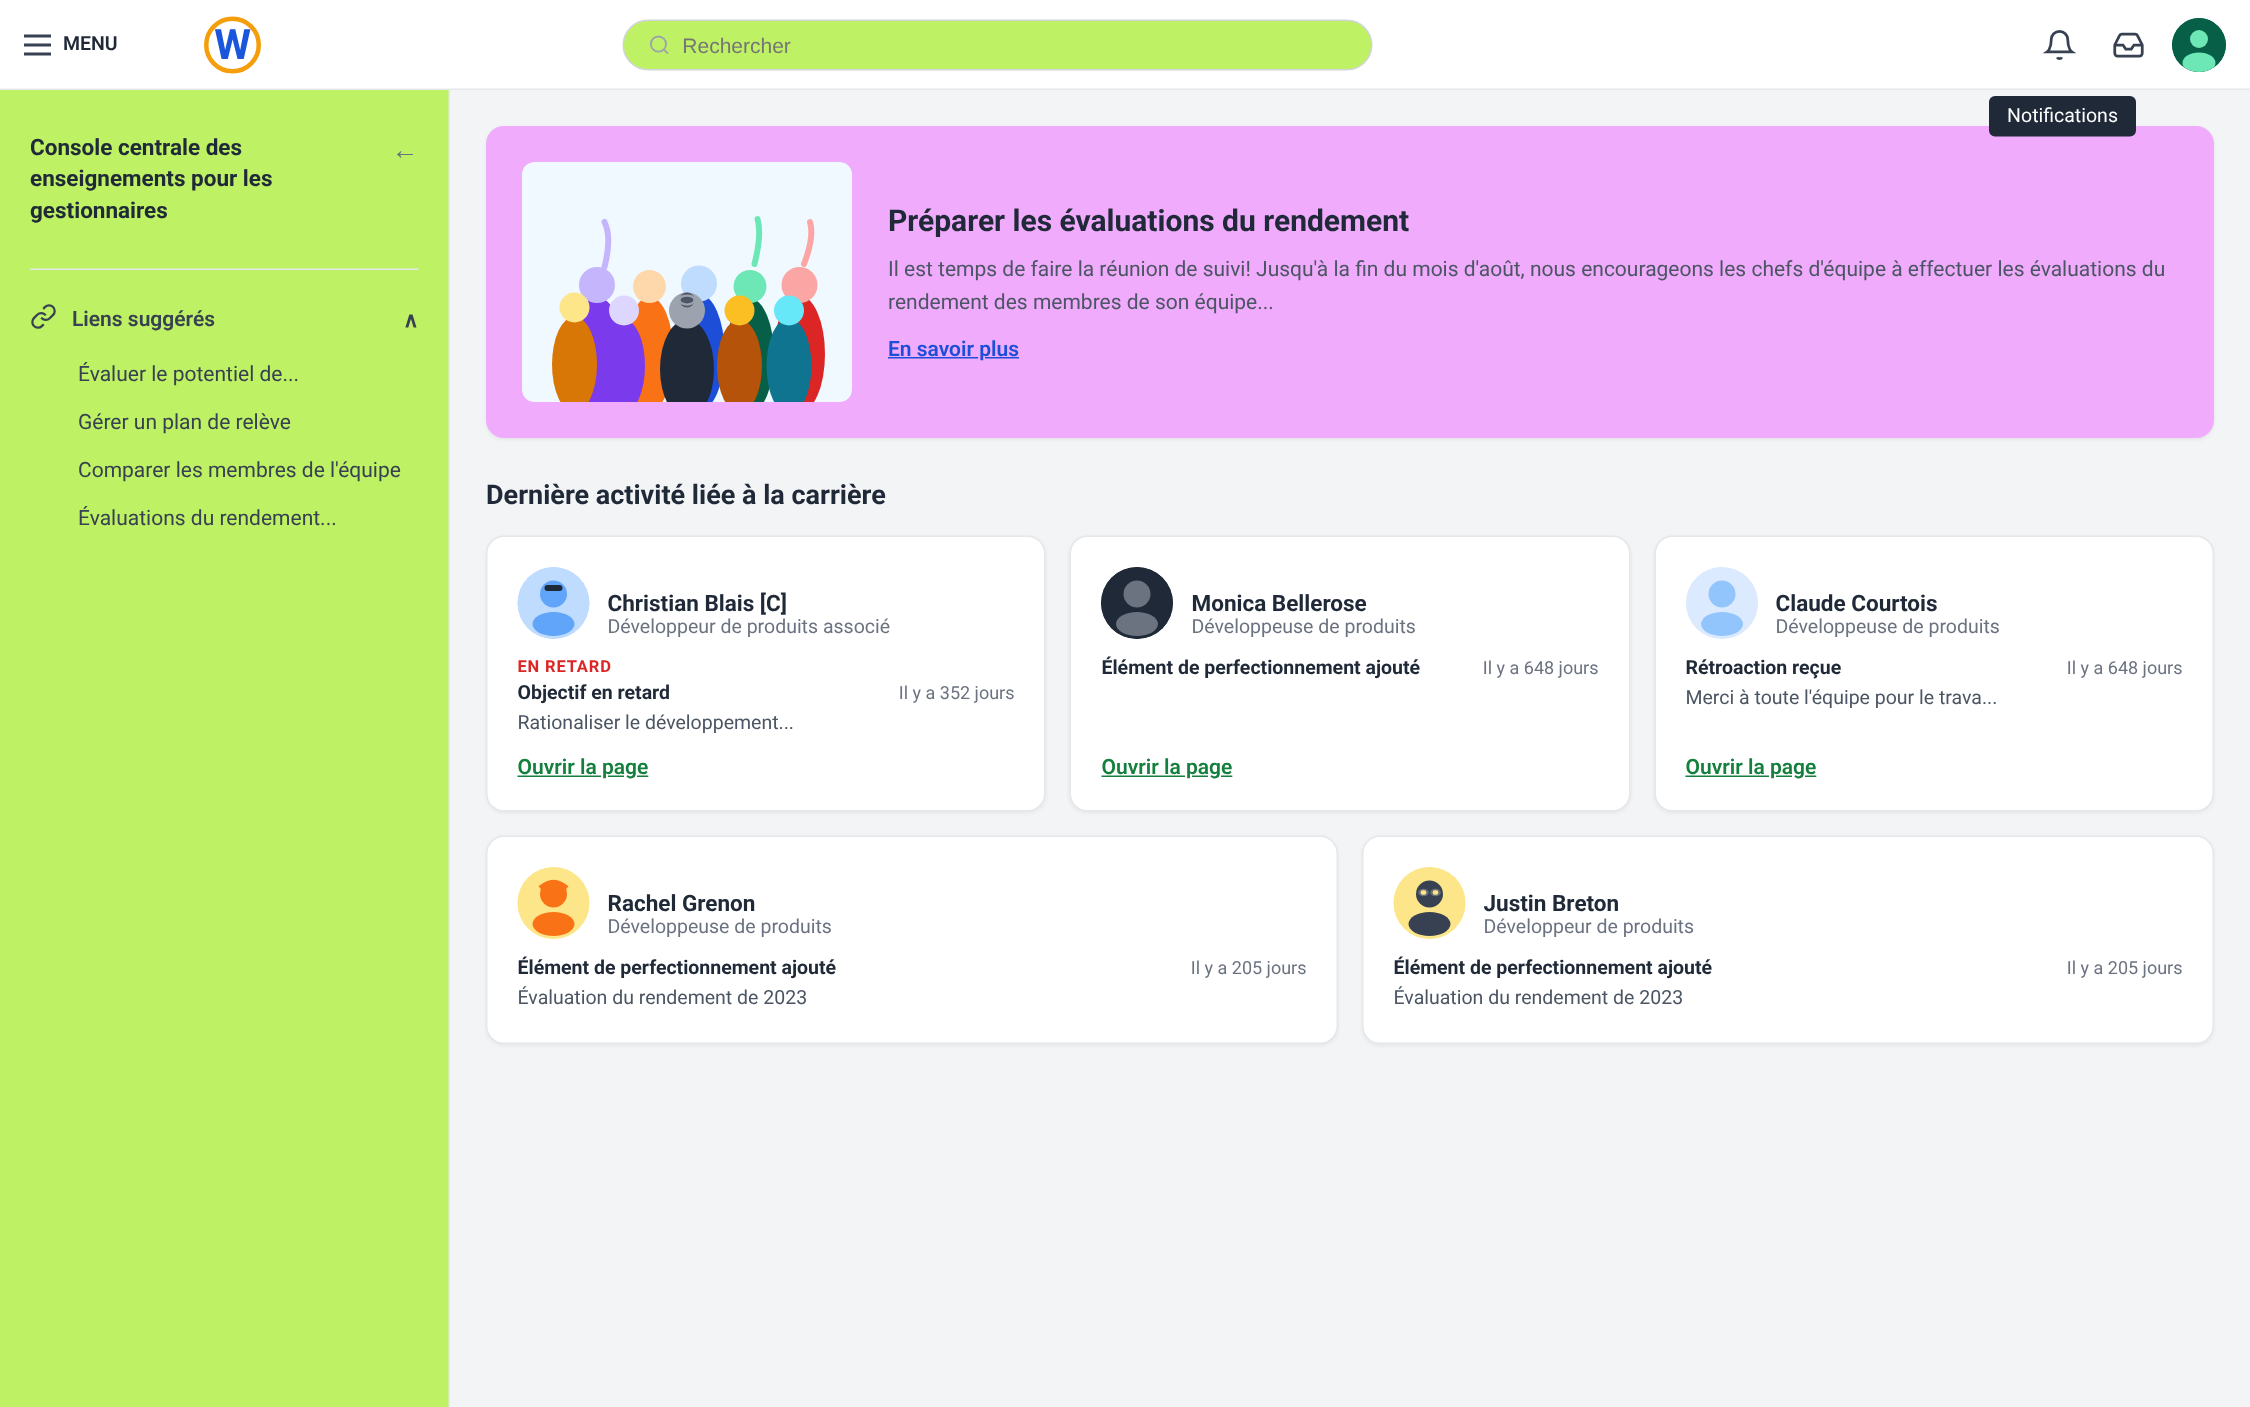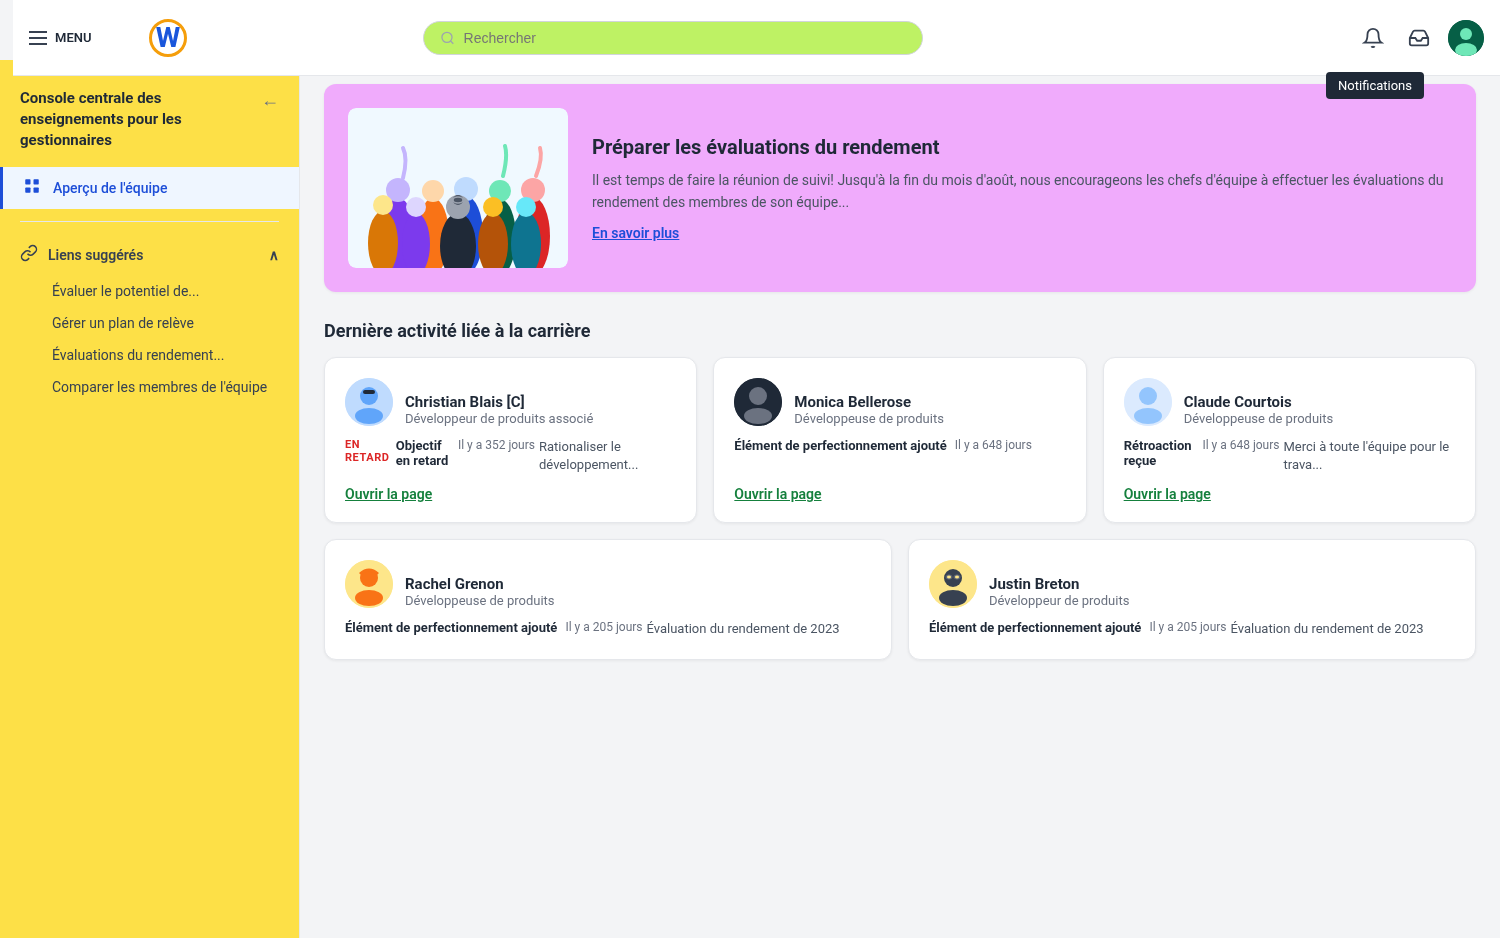--- a/index.html
+++ b/index.html
@@ -2,21 +2,21 @@
 <html><head>
   <meta charset="utf-8">
   <style>
     * { box-sizing: border-box; margin: 0; padding: 0; }
     body { font-family: -apple-system, BlinkMacSystemFont, 'Segoe UI', Roboto, sans-serif; background: #f3f4f6; color: #1f2937; font-size: 14px; }
 
     
     .header {
       display: flex; align-items: center; background: #fff;
       border-bottom: 1px solid #e5e7eb; padding: 0 16px;
-      height: 76px; position: fixed; top: 0; left: 0; right: 0; z-index: 100; margin-left: 13px;
+      height: 60px; position: fixed; top: 0; left: 0; right: 0; z-index: 100;
     }
     .header-menu { display: flex; align-items: center; gap: 8px; cursor: pointer; font-weight: 600; font-size: 13px; min-width: 100px; }
     .hamburger { display: flex; flex-direction: column; gap: 4px; }
     .hamburger span { display: block; width: 18px; height: 2px; background: #374151; }
     .header-logo { margin: 0 20px; }
     .logo-w { font-size: 28px; font-weight: 700; color: #1a56db; border: 3px solid #f59e0b; border-radius: 50%; width: 38px; height: 38px; display: flex; align-items: center; justify-content: center; }
     .header-search { flex: 1; max-width: 500px; margin: 0 auto; }
     .search-box { display: flex; align-items: flex-end; background: #bef264; border: 1px solid #d1d5db; border-radius: 999px; padding: 8px 16px; gap: 8px; }
     .search-box input { border: none; background: transparent; outline: none; font-size: 14px; width: 100%; color: #6b7280; }
     .header-actions { display: flex; align-items: center; gap: 12px; margin-left: auto; position: relative; }
@@ -26,21 +26,21 @@
       position: absolute; top: 52px; right: 60px;
       background: #1f2937; color: #fff; padding: 6px 12px;
       border-radius: 4px; font-size: 13px; white-space: nowrap; z-index: 200;
     }
 
     
     .layout { display: flex; padding-top: 60px; min-height: 100vh; }
 
     
     .sidebar {
-      width: 300px; min-width: 300px; background: #fde047;
+      width: 300px; min-width: 300px; background: #bef264;
       border-right: 1px solid #e5e7eb; padding: 20px 0;
       position: fixed; top: 60px; left: 0; bottom: 0; overflow-y: auto;
     }
     .sidebar-title { padding: 8px 20px 16px; font-size: 15px; font-weight: 700; color: #1f2937; line-height: 1.4; display: flex; justify-content: space-between; align-items: flex-start; }
     .collapse-btn { background: none; border: none; cursor: pointer; font-size: 18px; color: #6b7280; margin-top: 2px; }
     .sidebar-nav-item {
       display: flex; align-items: center; gap: 12px; padding: 10px 20px;
       cursor: pointer; font-size: 14px; color: #374151; font-weight: 500;
     }
     .sidebar-nav-item.active { background: #eff6ff; color: #1d4ed8; border-left: 3px solid #1d4ed8; }
@@ -76,21 +76,21 @@
     .cards-grid-2 { display: grid; grid-template-columns: repeat(2, 1fr); gap: 16px; }
     .card {
       background: #fff; border-radius: 12px; padding: 20px;
       box-shadow: 0 1px 3px rgba(0,0,0,0.06); border: 1px solid #e5e7eb;
       display: flex; flex-direction: column; gap: 12px;
     }
     .card-header { display: flex; align-items: flex-end; gap: 12px; }
     .card-avatar { width: 48px; height: 48px; border-radius: 50%; display: flex; align-items: center; justify-content: center; font-size: 28px; overflow: hidden; flex-shrink: 0; }
     .card-name { font-size: 15px; font-weight: 700; color: #1f2937; }
     .card-role { font-size: 13px; color: #6b7280; }
-    .card-activity { display: flex; gap: 4px; flex: 1; }
+    .card-activity { display: flex; flex-direction: column; gap: 4px; flex: 1; }
     .activity-row { display: flex; justify-content: space-between; align-items: flex-start; }
     .activity-label { font-size: 13px; font-weight: 700; color: #1f2937; }
     .activity-time { font-size: 12px; color: #6b7280; white-space: nowrap; margin-left: 8px; }
     .activity-desc { font-size: 13px; color: #4b5563; line-height: 1.4; }
     .late-badge { color: #dc2626; font-size: 11px; font-weight: 700; letter-spacing: 0.05em; }
     .card-link { color: #15803d; font-size: 14px; font-weight: 600; text-decoration: underline; cursor: pointer; margin-top: auto; }
 
     
     .people-svg { width: 220px; height: 160px; }
   </style>
@@ -145,50 +145,39 @@
 <div class="layout">
 
   <aside class="sidebar">
     <div class="sidebar-title">
       <span>Console centrale des enseignements pour les gestionnaires</span>
       <button class="collapse-btn">
         <span>←</span>
       </button>
     </div>
 
-    <div class="sidebar-nav-item active">
-      <span class="nav-icon">
-        <svg width="18" height="18" viewBox="0 0 24 24" fill="#1d4ed8">
-            <rect x="3" y="3" width="7" height="7" rx="1"></rect>
-            <rect x="14" y="3" width="7" height="7" rx="1"></rect>
-            <rect x="3" y="14" width="7" height="7" rx="1"></rect>
-            <rect x="14" y="14" width="7" height="7" rx="1"></rect>
-          </svg>
-      </span>
-      <span>Aperçu de l'équipe</span>
-    </div>
 
 
     <hr class="sidebar-divider">
 
     <div class="sidebar-section-header">
       <span>
         <svg width="18" height="18" viewBox="0 0 24 24" fill="none" stroke="#374151" stroke-width="2">
             <path d="M10 13a5 5 0 0 0 7.54.54l3-3a5 5 0 0 0-7.07-7.07l-1.72 1.71"></path>
             <path d="M14 11a5 5 0 0 0-7.54-.54l-3 3a5 5 0 0 0 7.07 7.07l1.71-1.71"></path>
           </svg>
       </span>
       <span>Liens suggérés</span>
       <span class="chevron-up">∧</span>
     </div>
 
     <div class="sidebar-link">Évaluer le potentiel de...</div>
     <div class="sidebar-link">Gérer un plan de relève</div>
+    <div class="sidebar-link">Comparer les membres de l'équipe</div>
     <div class="sidebar-link">Évaluations du rendement...</div>
-    <div class="sidebar-link">Comparer les membres de l'équipe</div>
   </aside>
 
   <main class="main">
 
     <div class="banner">
       <div class="banner-image">
         <svg class="people-svg" viewBox="0 0 220 160">
 
           <rect width="220" height="160" fill="#f0f9ff" rx="8"></rect>
 

